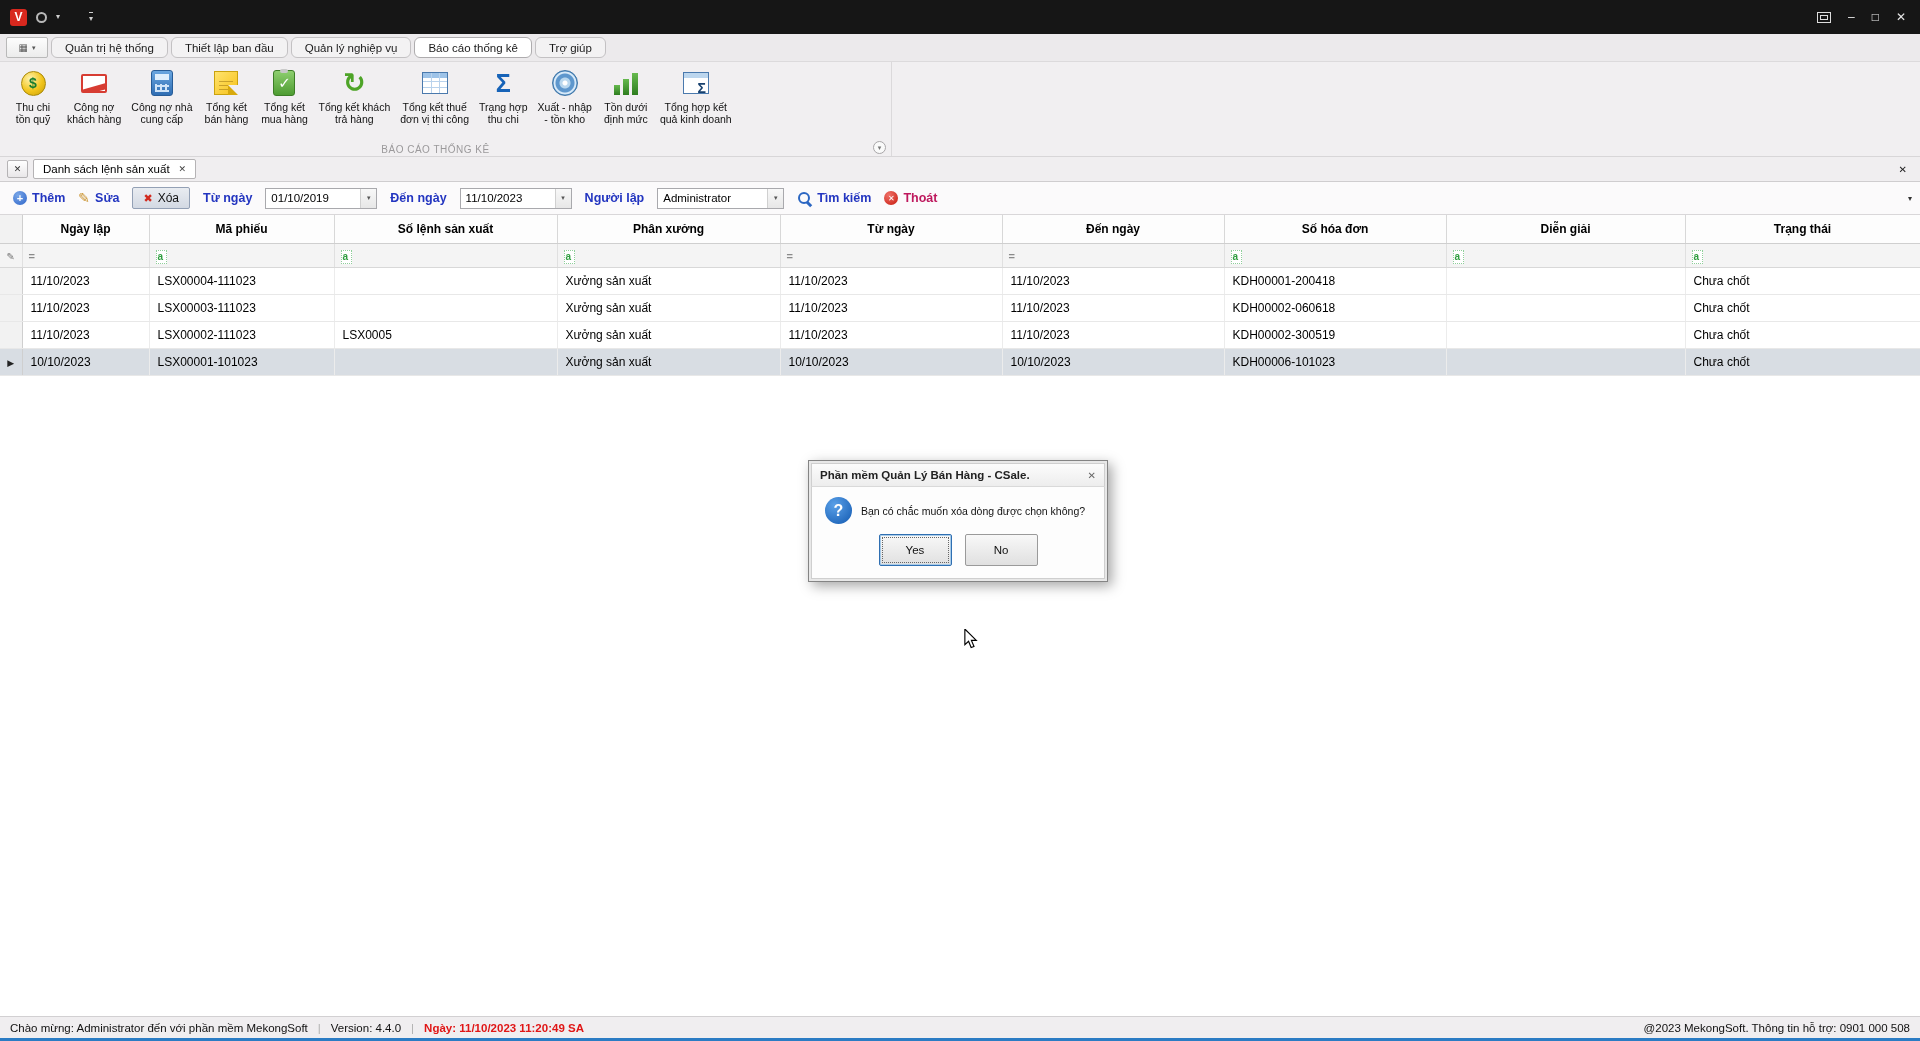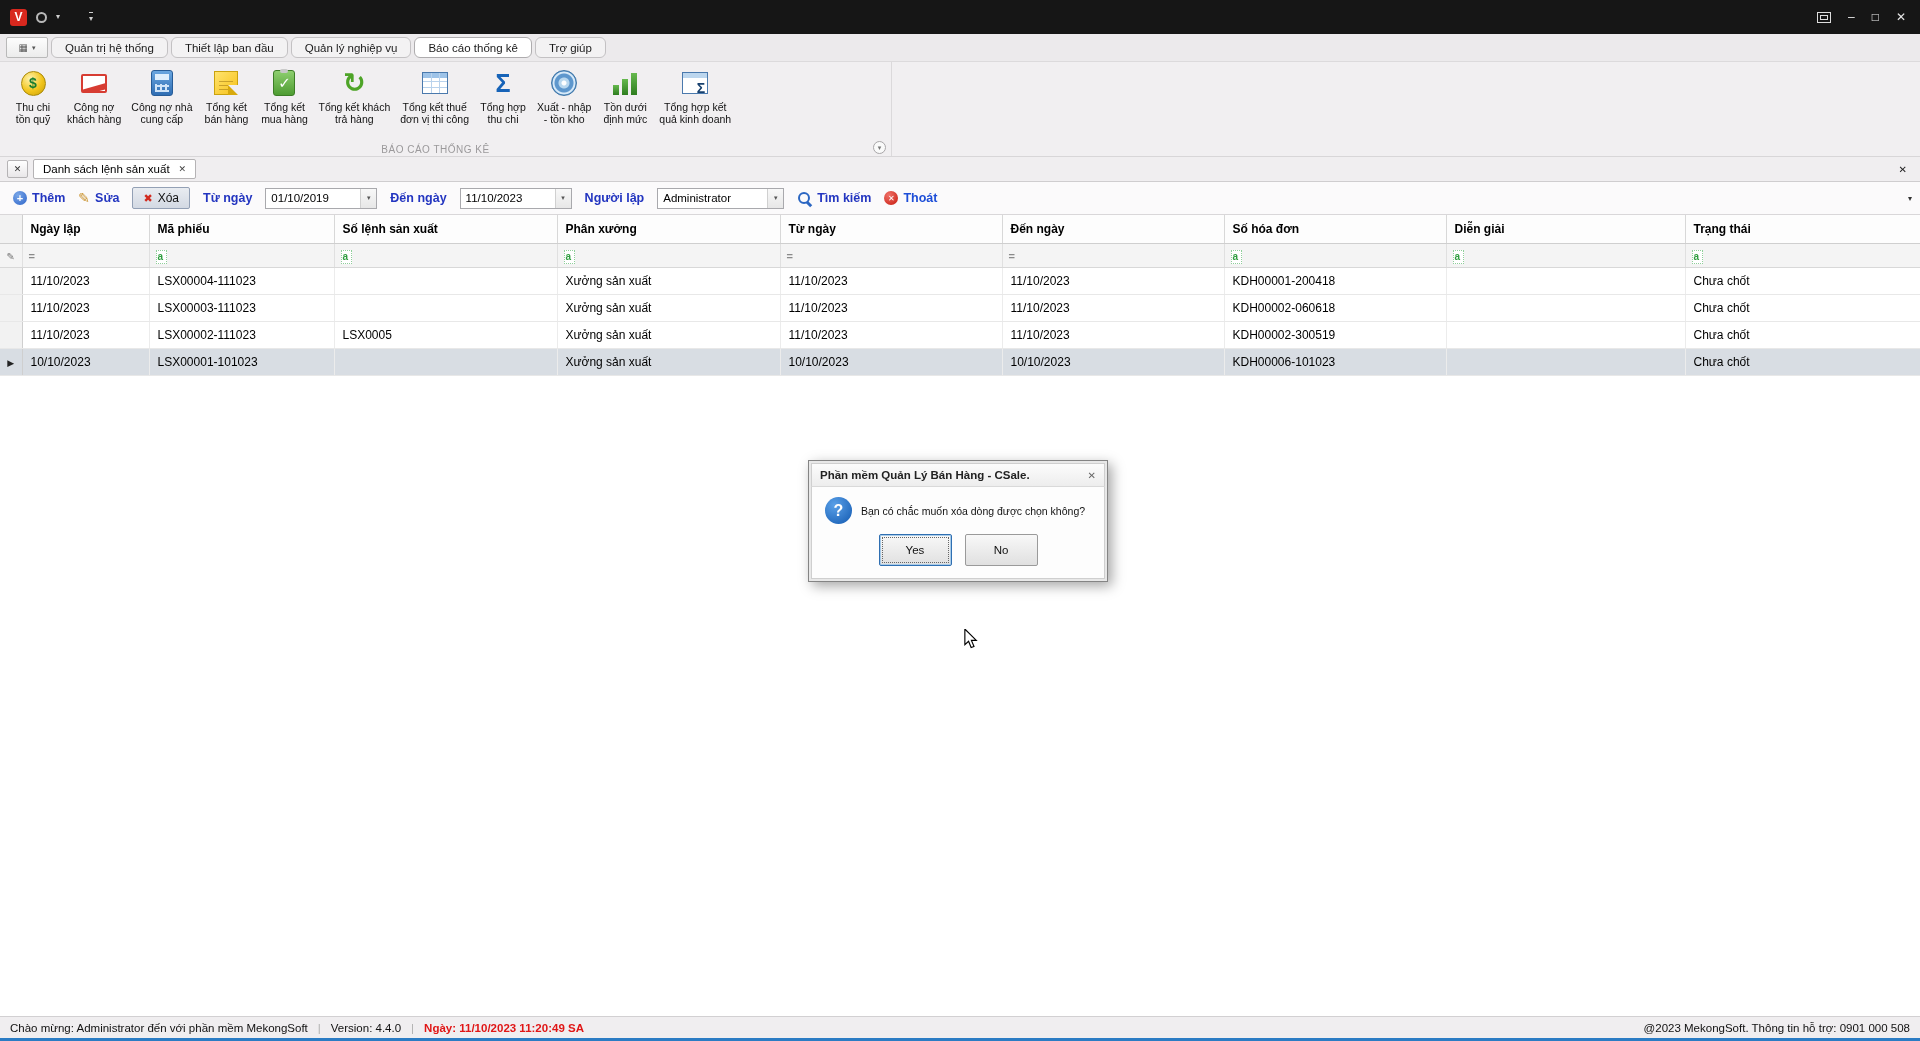--- a/index.html
+++ b/index.html
@@ -75,28 +75,28 @@
   .del-x { color:#d22b1f; font-weight:bold; font-size:11px; }
   .lbl { font-size:12.5px; font-weight:bold; color:#2335c0; white-space:nowrap; }
   .editor { width:112px; height:21px; background:#fff; border:1px solid #a9a9ad; display:flex; align-items:center; }
   .editor .val { flex:1; font-size:11.5px; padding:0 5px; color:#000; overflow:hidden; white-space:nowrap; }
   .editor .dd { width:16px; align-self:stretch; display:flex; align-items:center; justify-content:center; font-size:7px; color:#555; background:linear-gradient(#f8f8f8,#e7e7e7); border-left:1px solid #d0d0d0; }
   .combo { width:127px; }
   .search-ic { width:15px; height:15px; position:relative; }
   .search-ic::before { content:""; position:absolute; left:1px; top:1px; width:8px; height:8px; border:2px solid #2b66c2; border-radius:50%; }
   .search-ic::after { content:""; position:absolute; left:11px; top:10px; width:6px; height:2.5px; background:#2b66c2; transform:rotate(45deg); transform-origin:0 0; }
   .exit-ic { width:14px; height:14px; border-radius:50%; background:radial-gradient(circle at 35% 30%,#f0726a,#c6170b); color:#fff; font-size:8px; font-weight:bold; display:flex; align-items:center; justify-content:center; }
-  .exit-lbl { color:#1d4ed8; font-weight:bold; font-size:12.5px; }
+  .exit-lbl { color:#be185d; font-weight:bold; font-size:12.5px; }
   .tb-end-caret { margin-left:auto; padding-right:8px; font-size:8px; color:#333; }
 
   
   .gridwrap { position:absolute; top:215px; bottom:25px; left:0; right:0; background:#fff; overflow:hidden; }
   table.grid { border-collapse:collapse; table-layout:fixed; width:1920px; }
   .grid th, .grid td { overflow:hidden; white-space:nowrap; }
-  .grid thead th { height:28px; font-size:12px; font-weight:bold; text-align:left; padding:0 8px; background:#fdfdfd; border-bottom:1px solid #cfcfcf; border-right:1px solid #d8d8d8; }
+  .grid thead th { height:28px; font-size:12px; font-weight:bold; text-align:center; padding:0 8px; background:#fdfdfd; border-bottom:1px solid #cfcfcf; border-right:1px solid #d8d8d8; }
   .grid tr.filterrow td { height:24px; background:#f4f4f4; border-bottom:1px solid #d8d8d8; border-right:1px solid #e0e0e0; padding:0 6px; }
   .grid tbody td { height:27px; font-size:12px; padding:0 8px; border-bottom:1px solid #e8e8e8; border-right:1px solid #ececec; }
   .grid th.ind, .grid td.ind { background:#f2f2f2; border-right:1px solid #cfcfcf; padding:0; text-align:center; }
   .grid tr.selected td { background:#d8dde3; }
   .grid td.cell-yellow { background:linear-gradient(90deg,#ffff1e,#ffffa4 65%,#ffffd8); }
   .f-eq { color:#8a8a8a; font-weight:bold; font-size:11px; }
   .f-abc { display:inline-block; color:#2f9e3f; font-weight:bold; font-size:10px; line-height:10px; border:1px dotted #8fcf9a; padding:1px 3px 1px 1px; background:#fff; }
   .pencil-sm { color:#777; font-size:10px; }
   .row-arrow { font-size:9px; color:#222; }
 
@@ -202,21 +202,21 @@
         <div class="ic">
             <span class="ic-tableb"></span>
           </div>
         <div class="rlbl">Tổng kết thuế
 đơn vị thi công</div>
       </div>
       <div class="rbtn">
         <div class="ic">
             <span class="ic-sigma">Σ</span>
           </div>
-        <div class="rlbl">Tổng hợp
+        <div class="rlbl">Trạng hợp
 thu chi</div>
       </div>
       <div class="rbtn">
         <div class="ic">
             <span class="ic-disc"></span>
           </div>
         <div class="rlbl">Xuất - nhập
 - tồn kho</div>
       </div>
       <div class="rbtn">

